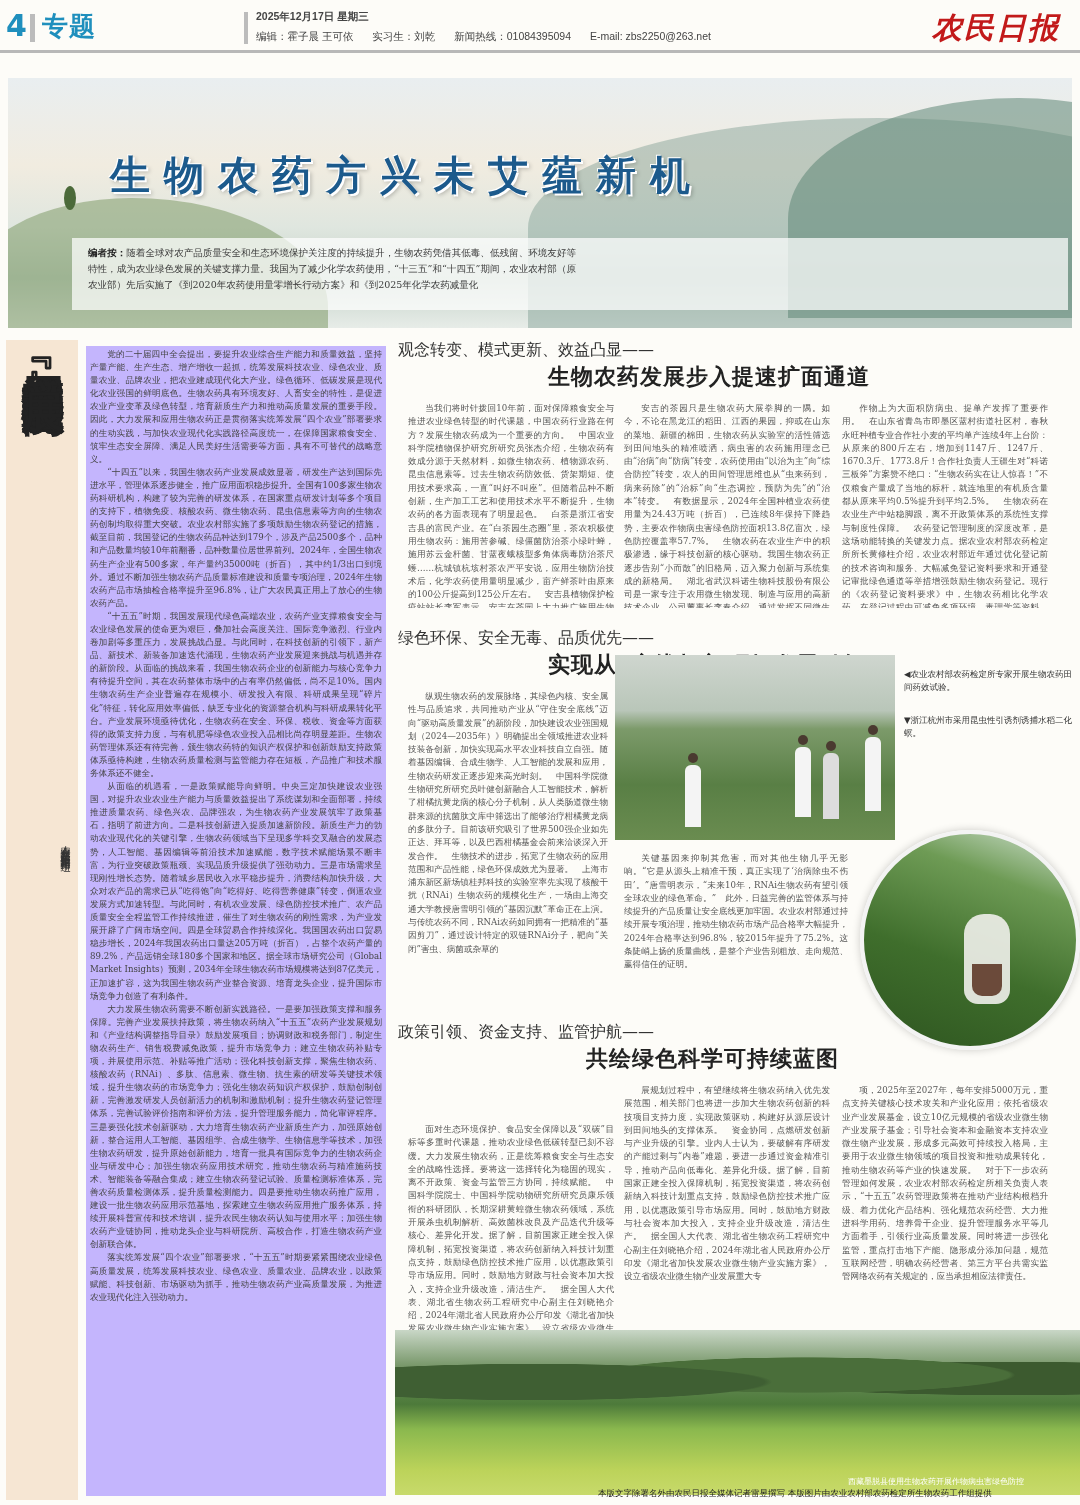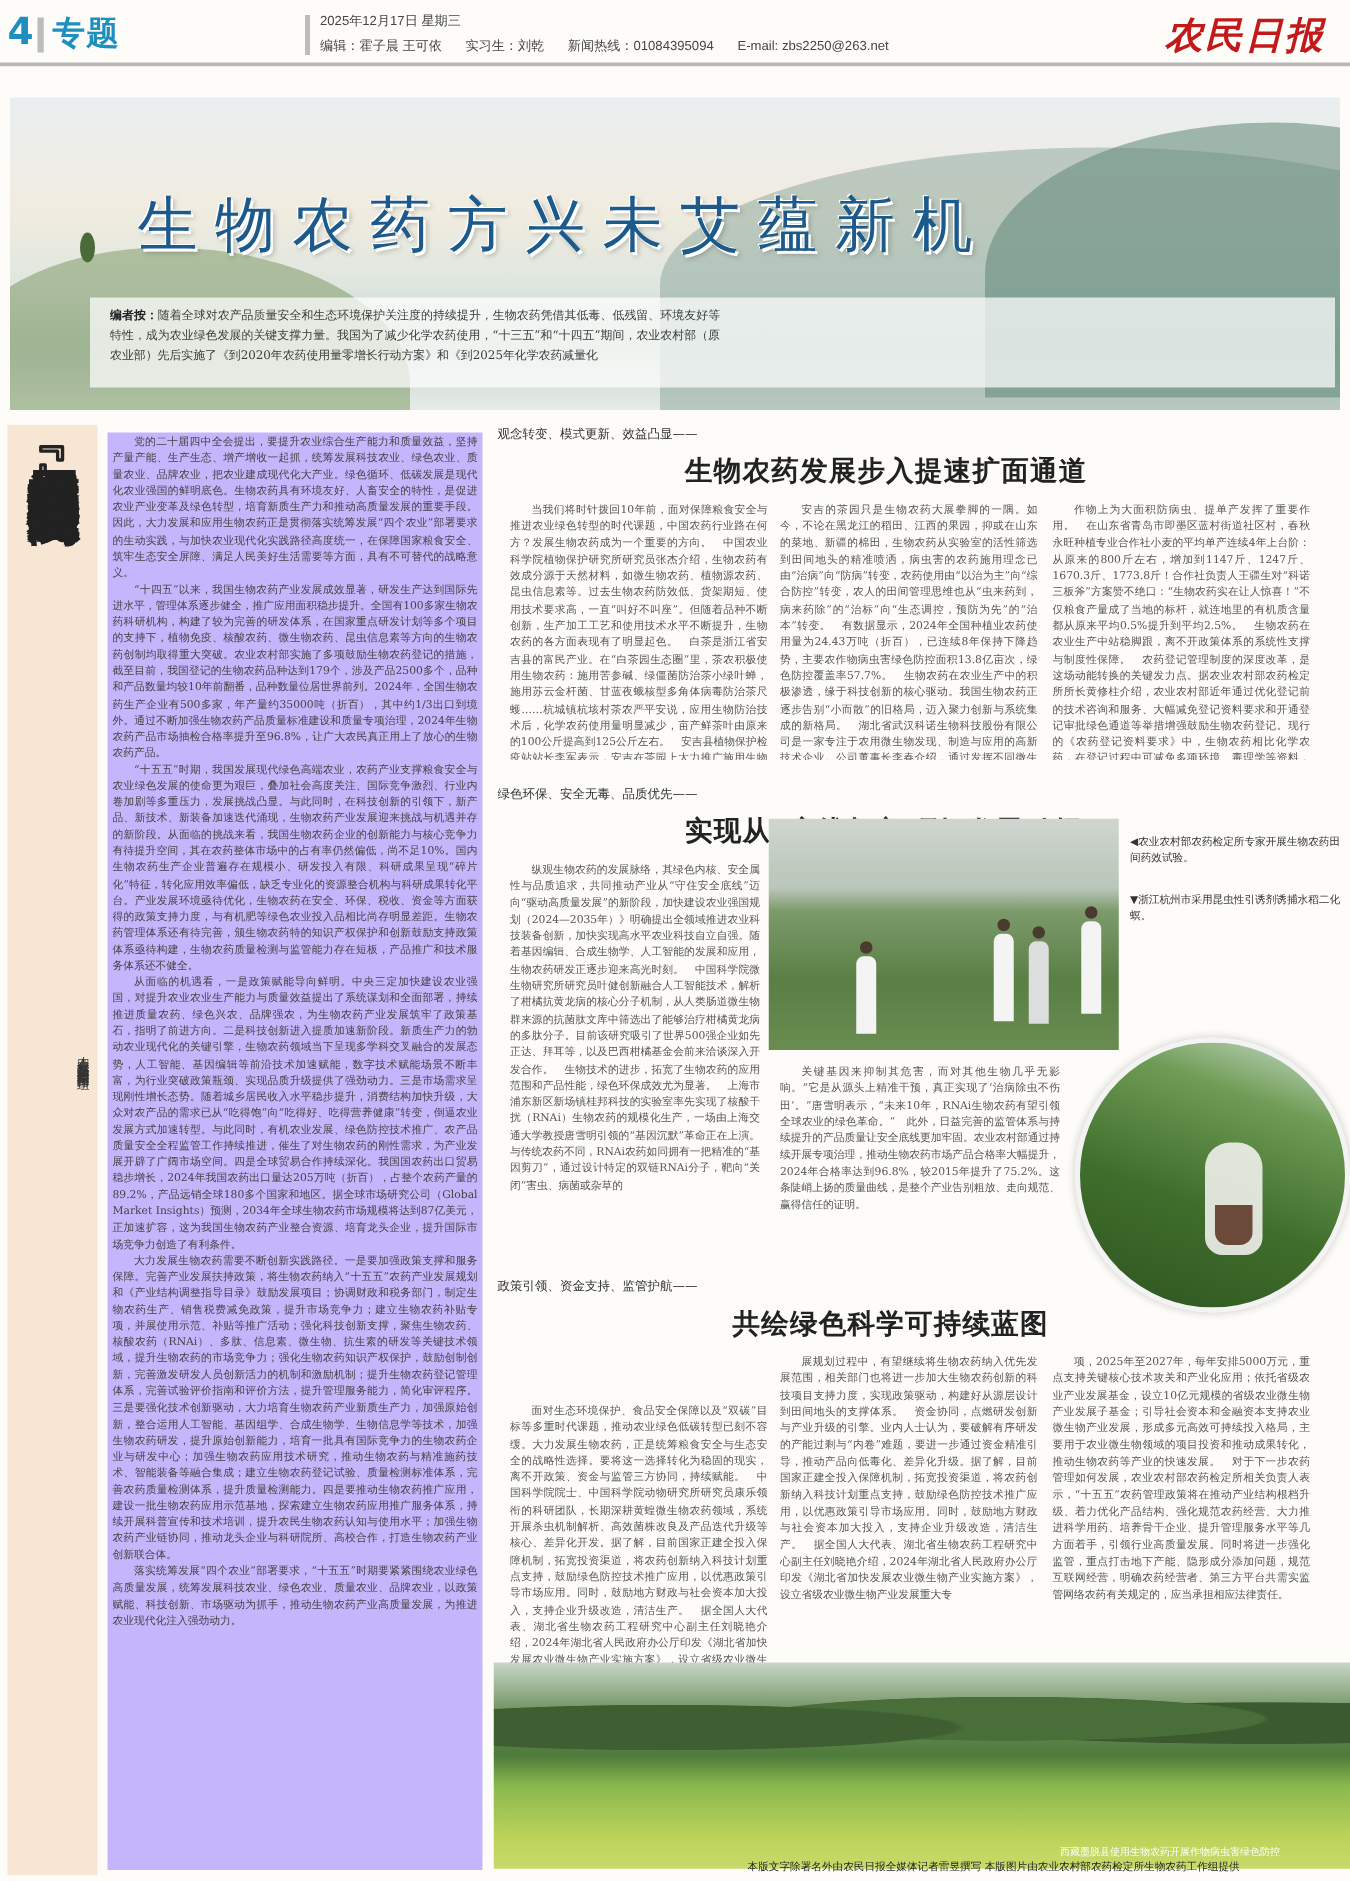--- a/index.html
+++ b/index.html
@@ -5,50 +5,50 @@
   * { box-sizing: border-box; margin: 0; padding: 0; }
   html, body { width: 1080px; height: 1505px; background: #fdfcf8; overflow: hidden; }
   body { font-family: "DejaVu Serif", "Liberation Serif", serif; color: #333; position: relative; }
 
   
   .masthead { position: absolute; left: 0; top: 0; width: 1080px; height: 52px; }
   .page-num { position: absolute; left: 6px; top: 8px; font-family: "DejaVu Sans", sans-serif; font-weight: bold; font-size: 30px; color: #1f8fbd; }
   .page-bar { position: absolute; left: 30px; top: 14px; width: 5px; height: 28px; background: #bcbcbc; }
   .section-name { position: absolute; left: 42px; top: 9px; font-family: "DejaVu Sans", sans-serif; font-weight: bold; font-size: 26px; color: #1f8fbd; letter-spacing: 1px; }
   .meta-bar { position: absolute; left: 244px; top: 12px; width: 4px; height: 32px; background: #bcbcbc; }
-  .meta-date { position: absolute; left: 256px; top: 10px; font-family: "Liberation Sans", sans-serif; font-size: 10.5px; color: #444; }
+  .meta-date { position: absolute; left: 256px; top: 10px; font-family: "Liberation Sans", sans-serif; font-size: 10.5px; color: #444; font-weight: bold; }
   .meta-line { position: absolute; left: 256px; top: 30px; font-family: "Liberation Sans", sans-serif; font-size: 10.5px; color: #444; white-space: nowrap; }
   .meta-line span { margin-right: 16px; }
   .brand { position: absolute; right: 20px; top: 8px; font-family: "DejaVu Serif", serif; font-style: italic; font-weight: bold; font-size: 30px; color: #c21a1a; letter-spacing: 2px; }
   .rule { position: absolute; left: 0; top: 50px; width: 1080px; height: 3px; background: #b8b8b8; }
 
   
   .banner { position: absolute; left: 8px; top: 78px; width: 1064px; height: 250px; overflow: hidden;
     background: linear-gradient(180deg, #e9eef0 0%, #f1ece0 35%, #dfe6df 60%, #c3d2c7 80%, #e7ece8 100%); }
   .banner .mtn1 { position: absolute; left: 520px; top: 40px; width: 700px; height: 220px; background: #7f9e92; border-radius: 50% 50% 0 0; opacity: .45; }
   .banner .mtn2 { position: absolute; left: 780px; top: 20px; width: 420px; height: 220px; background: #5e8677; border-radius: 55% 45% 0 0; opacity: .55; }
   .banner .hill { position: absolute; left: -40px; top: 120px; width: 360px; height: 200px; background: #7f9a68; border-radius: 50% 60% 0 0; opacity: .55; }
   .banner .tree { position: absolute; left: 56px; top: 108px; width: 12px; height: 24px; background: #4b6a3a; border-radius: 50%; }
   .subtitle { position: absolute; left: 58px; top: 42px; font-family: "DejaVu Sans", sans-serif; font-size: 19px; color: #2b2b2b; letter-spacing: 2px; text-shadow: 1px 1px 0 #fff; }
-  .main-title { position: absolute; left: 102px; top: 70px; font-family: "DejaVu Sans", sans-serif; font-weight: normal; font-size: 48px; color: #1c5a8c; letter-spacing: 14px; text-shadow: 2px 2px 0 #fff, -1px -1px 0 #fff, 3px 3px 4px rgba(0,0,0,.25); }
+  .main-title { position: absolute; left: 102px; top: 70px; font-family: "DejaVu Sans", sans-serif; font-weight: bold; font-size: 40px; color: #1c5a8c; letter-spacing: 14px; text-shadow: 2px 2px 0 #fff, -1px -1px 0 #fff, 3px 3px 4px rgba(0,0,0,.25); }
   .editor-note { position: absolute; left: 64px; top: 160px; width: 996px; height: 72px; background: rgba(255,255,255,.72); padding: 12px 16px; }
   .editor-note .col { position: absolute; top: 7px; font-size: 9.5px; line-height: 16px; color: #3a3a3a; text-align: justify; }
   .editor-note .c1 { left: 16px; width: 488px; }
   .editor-note .c2 { left: 518px; width: 464px; }
   .editor-note b { color: #222; }
 
   
   .left-title-bg { position: absolute; left: 6px; top: 340px; width: 72px; height: 1160px; background: #f6e6d3; }
   .left-title { position: absolute; left: 12px; top: 344px; width: 56px; font-family: "DejaVu Serif", serif; font-weight: bold; font-size: 42px; line-height: 50px; color: #222; writing-mode: vertical-rl; letter-spacing: 0px; }
   .byline { position: absolute; left: 58px; top: 838px; writing-mode: vertical-rl; font-family: "DejaVu Sans", sans-serif; font-size: 10px; color: #333; letter-spacing: 1px; }
   .left-body { position: absolute; left: 86px; top: 346px; width: 300px; height: 1150px; font-size: 8.6px; line-height: 13.1px; color: #444; text-align: justify; overflow: hidden; background: #c4b5fd; padding: 2px 4px; }
   .left-body p { text-indent: 2em; }
 
   
-  .sec-kicker { position: absolute; font-family: "DejaVu Sans", sans-serif; font-size: 10px; color: #333; }
+  .sec-kicker { position: absolute; font-family: "DejaVu Sans", sans-serif; font-size: 16px; color: #333; }
   .sec-title { position: absolute; font-family: "DejaVu Serif", serif; font-weight: bold; font-size: 22px; color: #222; letter-spacing: 1px; }
   .cols { position: absolute; font-size: 8.6px; line-height: 13.3px; color: #555; text-align: justify; overflow: hidden; }
   .cols p { text-indent: 2em; }
 
   
   .photo-field { position: absolute; left: 615px; top: 655px; width: 280px; height: 185px; overflow: hidden;
     background: linear-gradient(180deg, #cfd6cf 0%, #b9c6b9 30%, #7c9a6a 40%, #597f45 70%, #6a8c50 100%); }
   .photo-field .person { position: absolute; width: 16px; background: #f4f4f4; border-radius: 6px 6px 0 0; }
   .photo-field .head { position: absolute; width: 10px; height: 10px; border-radius: 50%; background: #4a3a30; }
   .caption { position: absolute; font-family: "DejaVu Sans", sans-serif; font-size: 8.5px; line-height: 13px; color: #333; }

